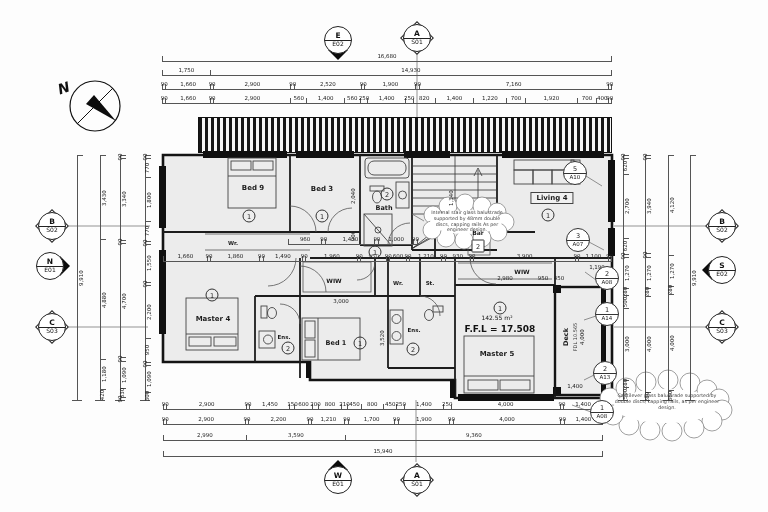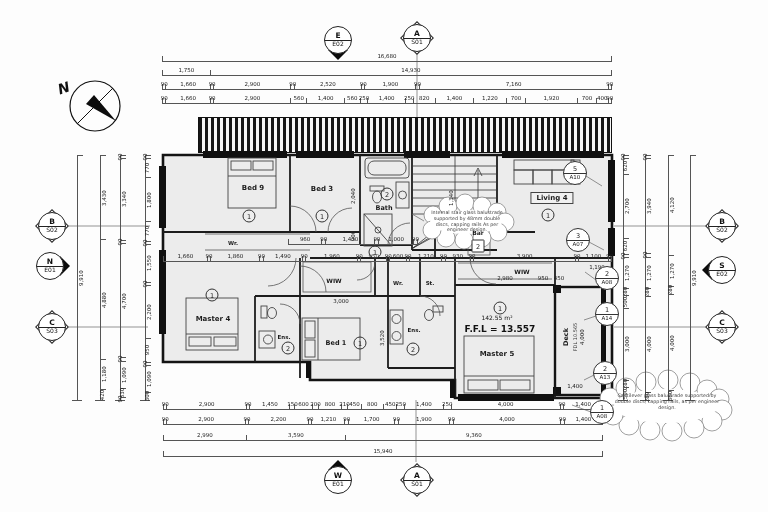--- a/index.html
+++ b/index.html
@@ -725,21 +725,21 @@
   <div class="roomlbl" style="left:522px;top:271px;font-size:6px;">WIW</div>
   <div class="roomlbl" style="left:284px;top:337px;font-size:5.5px;">Ens.</div>
   <div class="roomlbl" style="left:414px;top:330px;font-size:5.5px;">Ens.</div>
   <div class="roomlbl" style="left:213px;top:319px;font-size:7px;">Master 4</div>
   <div class="roomlbl" style="left:336px;top:343px;font-size:6.5px;">Bed 1</div>
   <div class="roomlbl" style="left:497px;top:354px;font-size:7px;">Master 5</div>
   <div class="roomlbl rot" style="left:566px;top:337px;font-size:6.5px;">Deck</div>
   <div class="roomlbl rot plain" style="left:575px;top:337px;font-size:5px;">FDL 10.565</div>
 
   <div class="ffl" style="left:497px;top:317px;font-size:6px;">142.55 m²</div>
-  <div class="ffl" style="left:500px;top:329px;font-size:9px;font-weight:bold;">F.F.L = 13.557</div>
+  <div class="ffl" style="left:500px;top:329px;font-size:9px;font-weight:bold;">F.F.L = 17.508</div>
 
   <div class="cloudnote" style="left:429px;top:210px;width:76px;">Internal stair glass balustrade supported by 48mm double discs, capping rails As per engineer design.</div>
   <div class="cloudnote" style="left:612px;top:393px;width:110px;">Cantilever glass balustrade supported by double discs, capping rails, as per engineer design.</div>
 
   <div id="annotations">
       <span class="fdim" style="left: 354px; top: 196px; transform: translate(-50%, -50%) rotate(-90deg);">2,040</span>
       <span class="fdim" style="left: 354px; top: 236px; transform: translate(-50%, -50%) rotate(-90deg);">900</span>
       <span class="fdim" style="left: 452px; top: 198px; transform: translate(-50%, -50%) rotate(-90deg);">1,340</span>
       <span class="fdim" style="left: 383px; top: 338px; transform: translate(-50%, -50%) rotate(-90deg);">3,520</span>
       <span class="fdim" style="left: 505px; top: 279px; transform: translate(-50%, -50%) rotate(0deg);">2,980</span>

